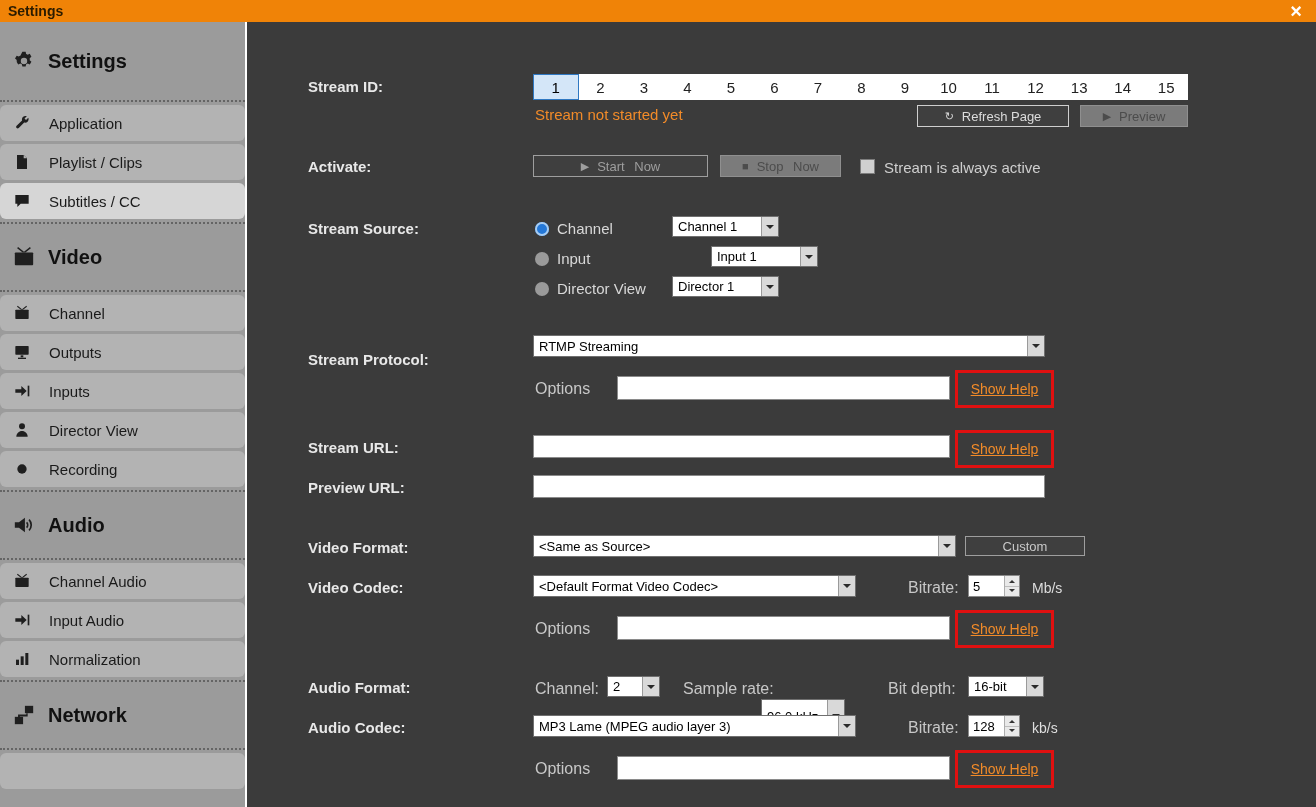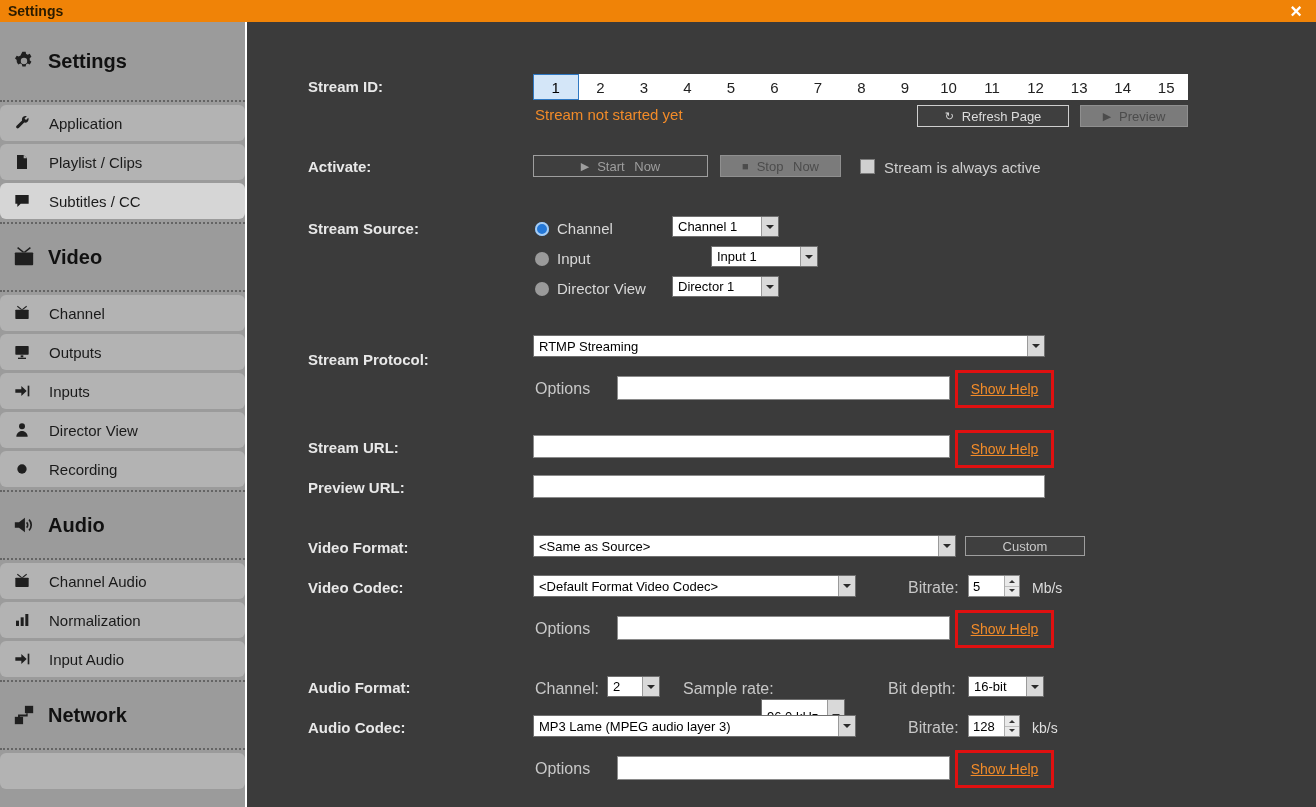--- a/index.html
+++ b/index.html
@@ -218,35 +218,35 @@
         <svg viewBox="0 0 24 24">
             <path d="M5.5 1.2l6.5 5 6.5-5 1 1.3-6 4.6h-3l-6-4.6z"></path>
             <rect x="2" y="7" width="20" height="14" rx="1"></rect>
           </svg>
       </span>
       <span>Channel Audio</span>
     </div>
     <div class="side-item">
       <span class="icon16">
         <svg viewBox="0 0 24 24">
+            <path d="M2 9.5h9V4.5l8 7.5-8 7.5v-5H2z"></path>
+            <rect x="20.5" y="4" width="2.5" height="16"></rect>
+          </svg>
+      </span>
+      <span>Input Audio</span>
+    </div>
+    <div class="side-item">
+      <span class="icon16">
+        <svg viewBox="0 0 24 24">
             <rect x="3" y="13" width="4.5" height="8"></rect>
             <rect x="10" y="8" width="4.5" height="13"></rect>
             <rect x="17" y="3" width="4.5" height="18"></rect>
           </svg>
       </span>
       <span>Normalization</span>
-    </div>
-    <div class="side-item">
-      <span class="icon16">
-        <svg viewBox="0 0 24 24">
-            <path d="M2 9.5h9V4.5l8 7.5-8 7.5v-5H2z"></path>
-            <rect x="20.5" y="4" width="2.5" height="16"></rect>
-          </svg>
-      </span>
-      <span>Input Audio</span>
     </div>
 
     <div class="side-header bordered">
       <span class="icon22">
         <svg viewBox="0 0 24 24">
             <rect x="13" y="2" width="9" height="8"></rect>
             <rect x="2" y="14" width="9" height="8"></rect>
             <path d="M16 10v3.5H7.5V17H5.5v-5.5h9V10z"></path>
           </svg>
       </span>

